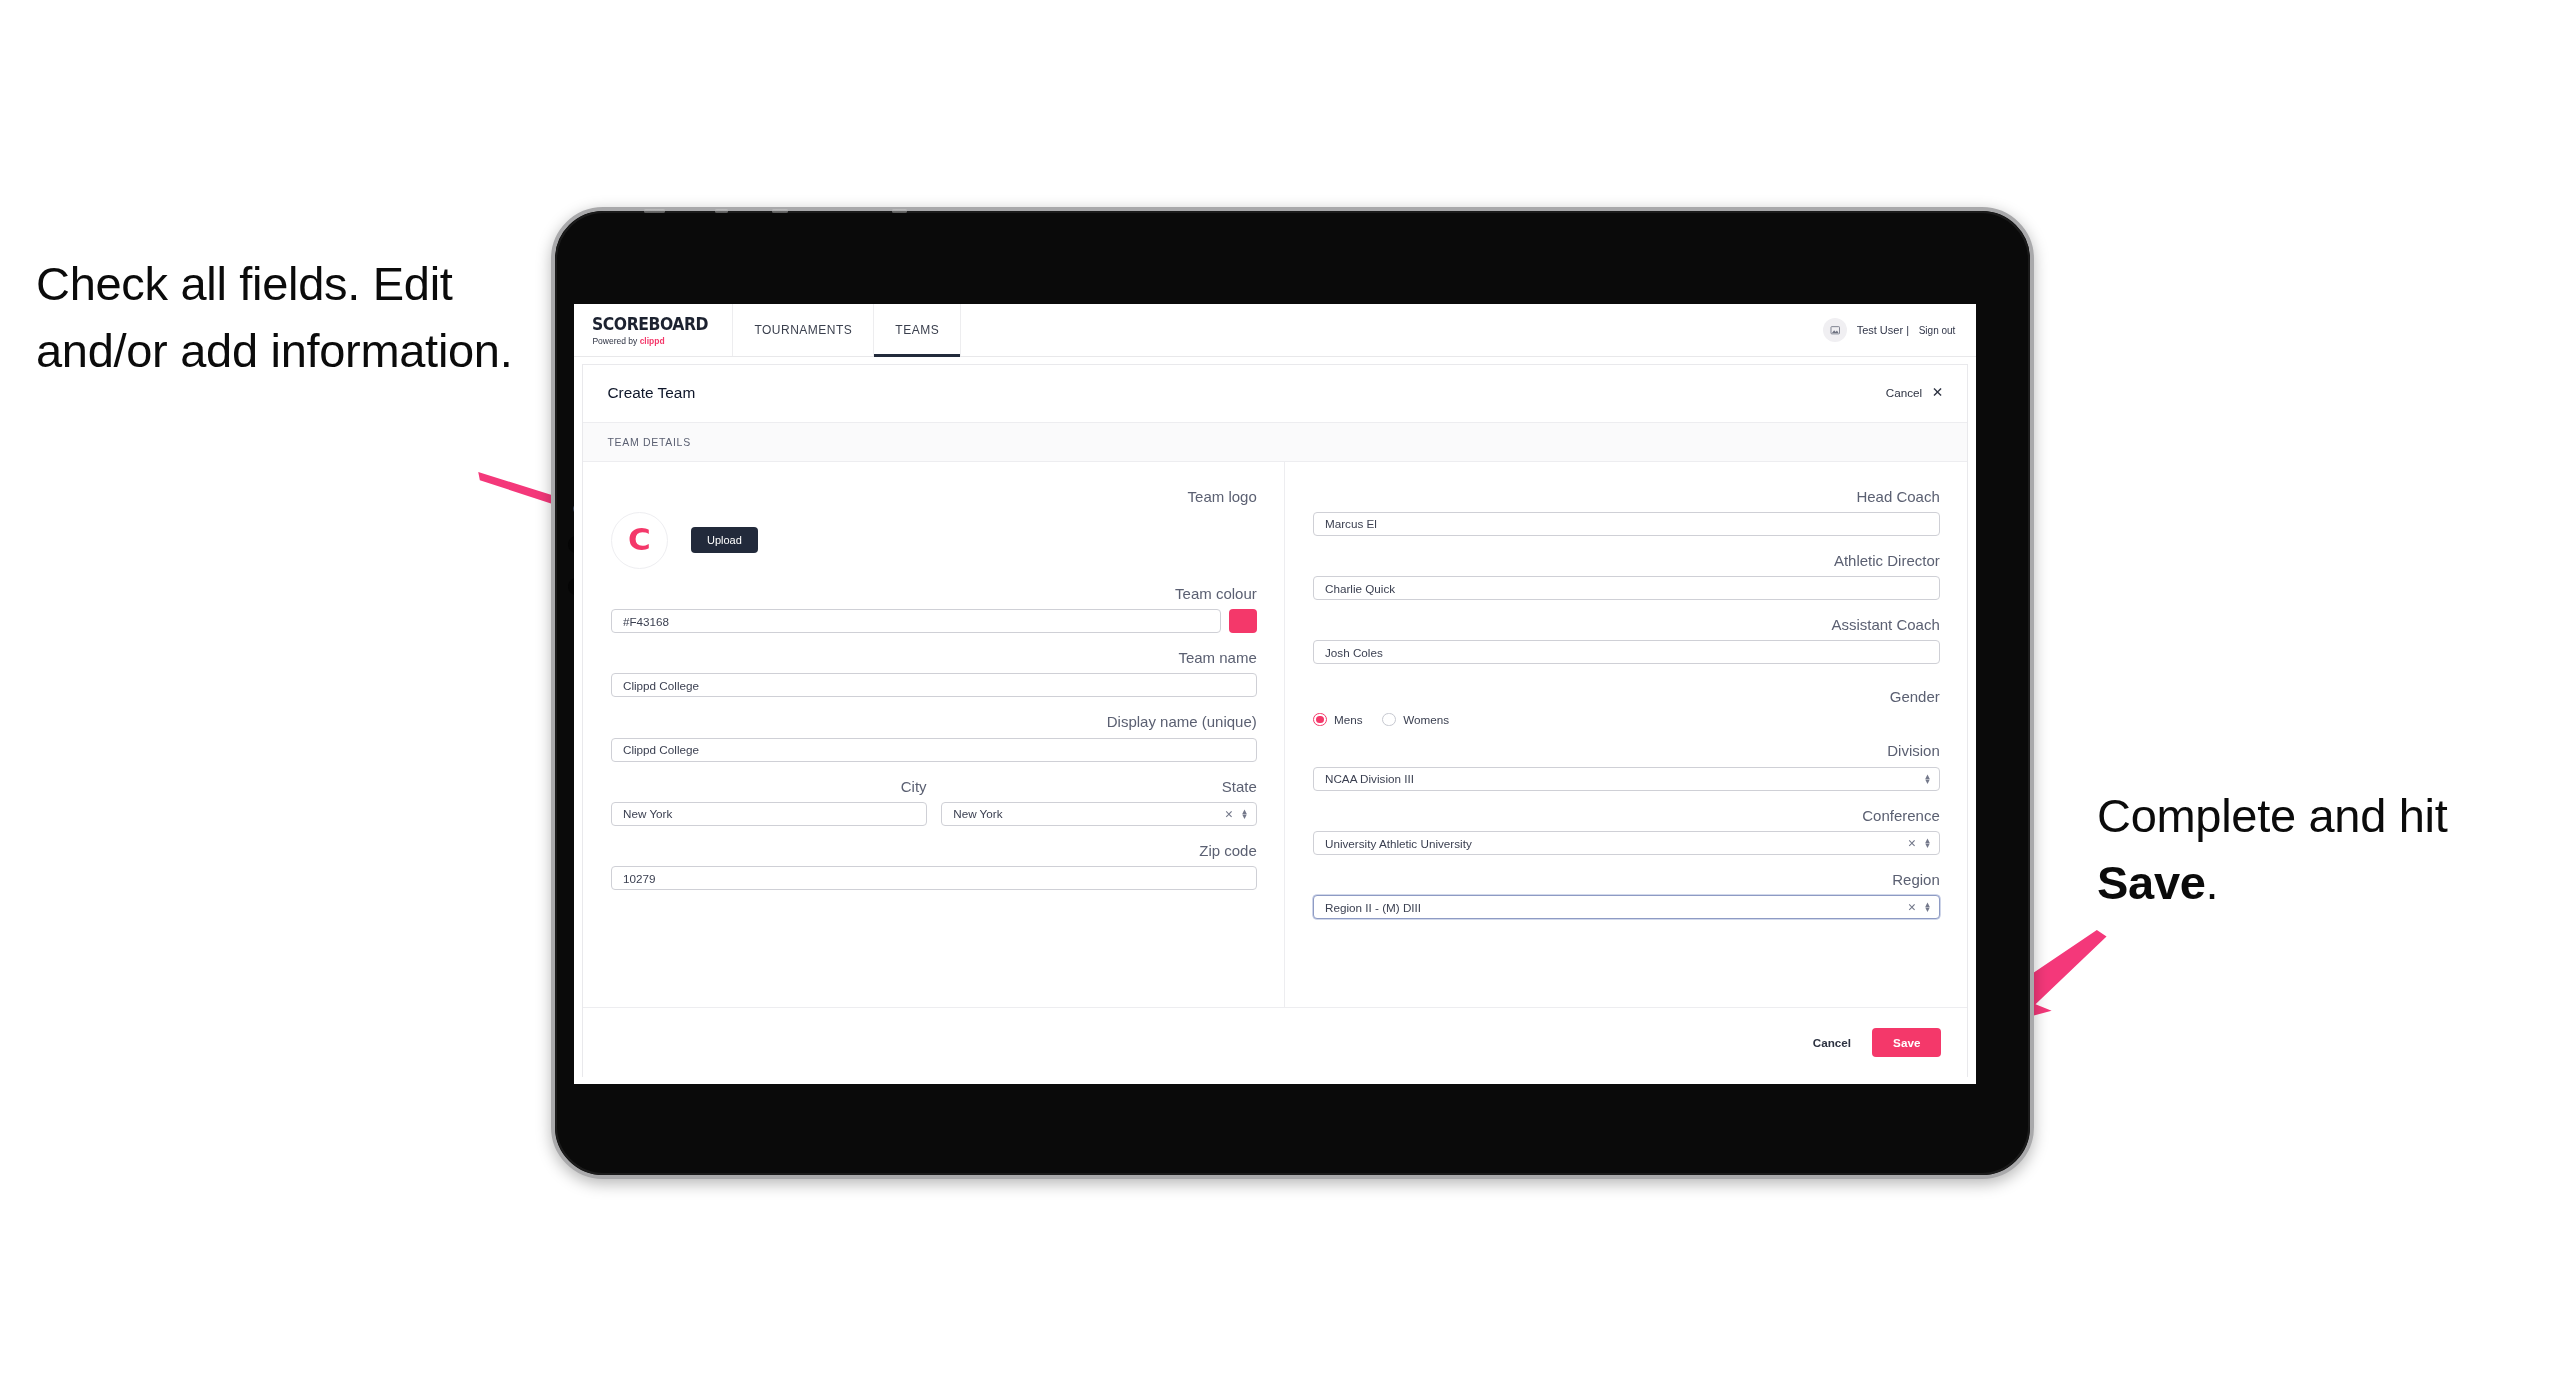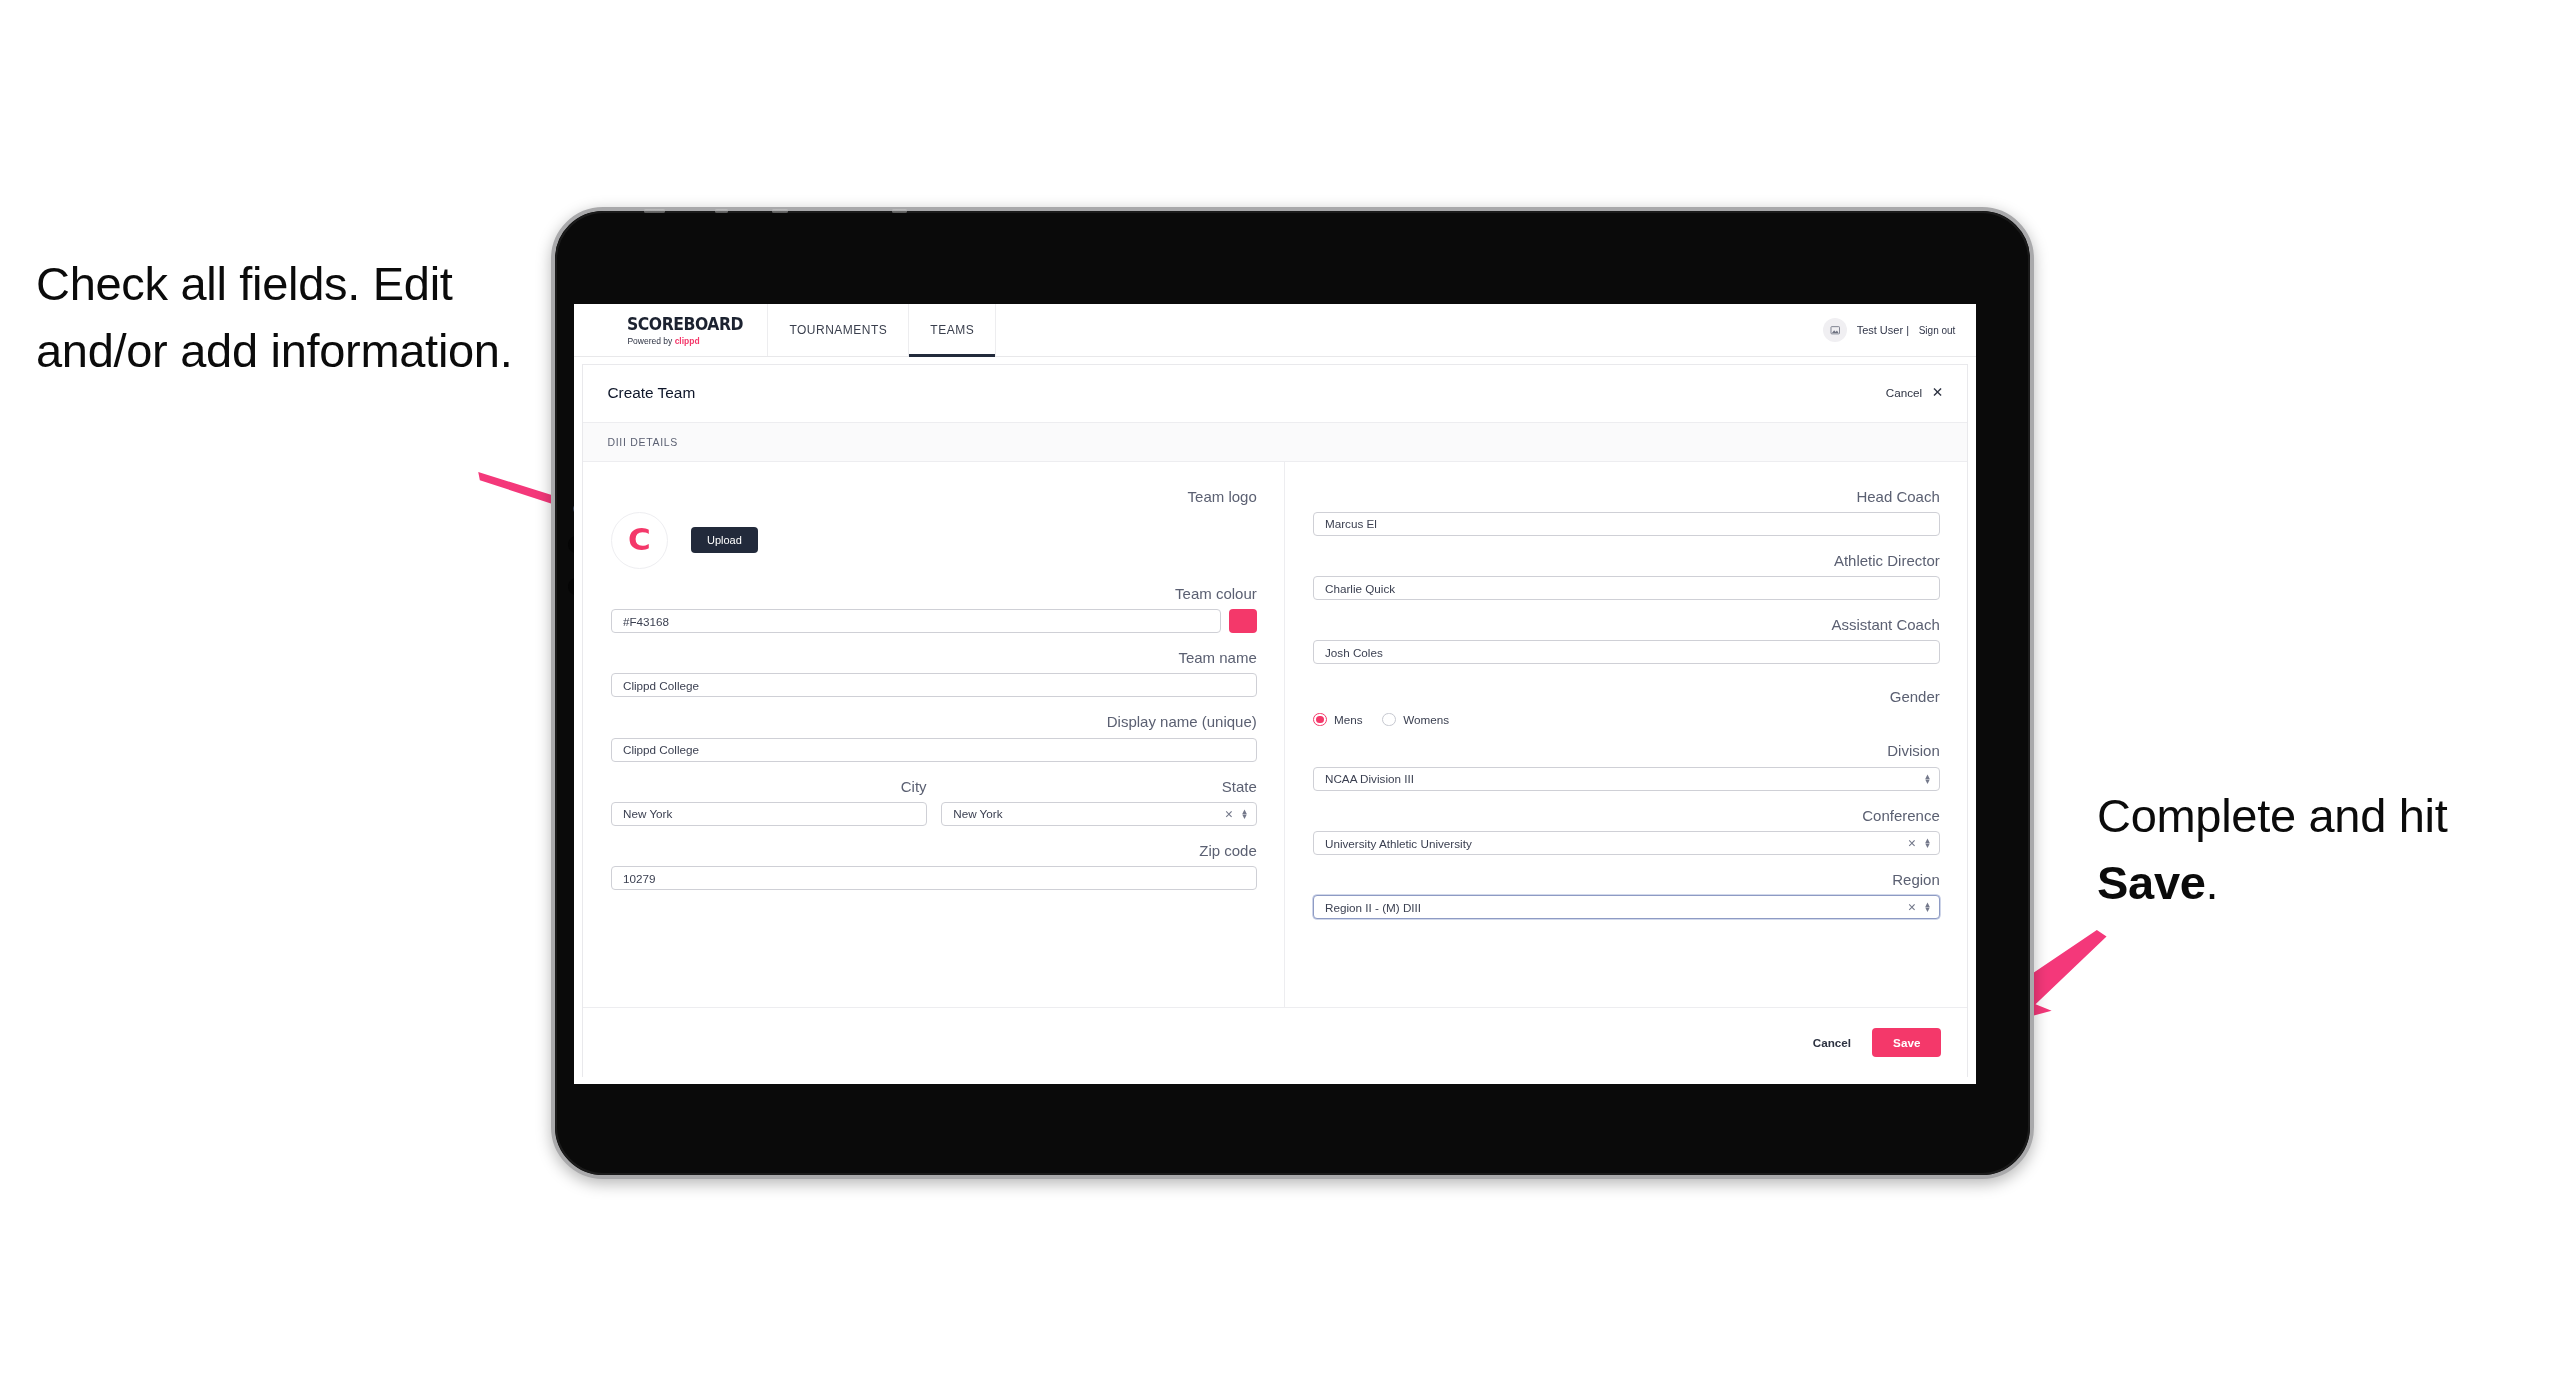--- a/index.html
+++ b/index.html
@@ -66,21 +66,20 @@
     background: #ffffff;
     overflow: hidden;
   }
 
   
   .topnav {
     height: 53px; background: #fff;
     display: flex; align-items: stretch;
     border-bottom: 0.8px solid #e8e8ea;
     position: relative;
-    padding-left: 35px;
   }
   .brand {
     width: 159px; display: flex; flex-direction: column;
     justify-content: center; padding-left: 18px;
     border-right: 0.8px solid #ededef;
   }
   .brand-name {
     font-family: "DejaVu Sans", sans-serif;
     font-weight: 700; font-size: 17px; letter-spacing: -0.5px;
     color: #1c2230; transform: scaleX(0.92); transform-origin: left center;
@@ -274,21 +273,21 @@
         <div class="card-head">
           <div class="card-title">Create Team</div>
           <div class="card-head-spacer"></div>
           <div class="cancel-x">
             <span class="cancel-x-label">Cancel</span>
             <span class="cancel-x-glyph">✕</span>
           </div>
         </div>
 
         <div class="section-bar">
-          <span class="section-bar-label">DIII DETAILS</span>
+          <span class="section-bar-label">TEAM DETAILS</span>
         </div>
 
         <div class="form-body">
 
           <div class="col col-left">
 
             <div class="field">
               <span class="flabel">Team logo</span>
               <div class="logo-row">
                 <div class="logo-circle">

